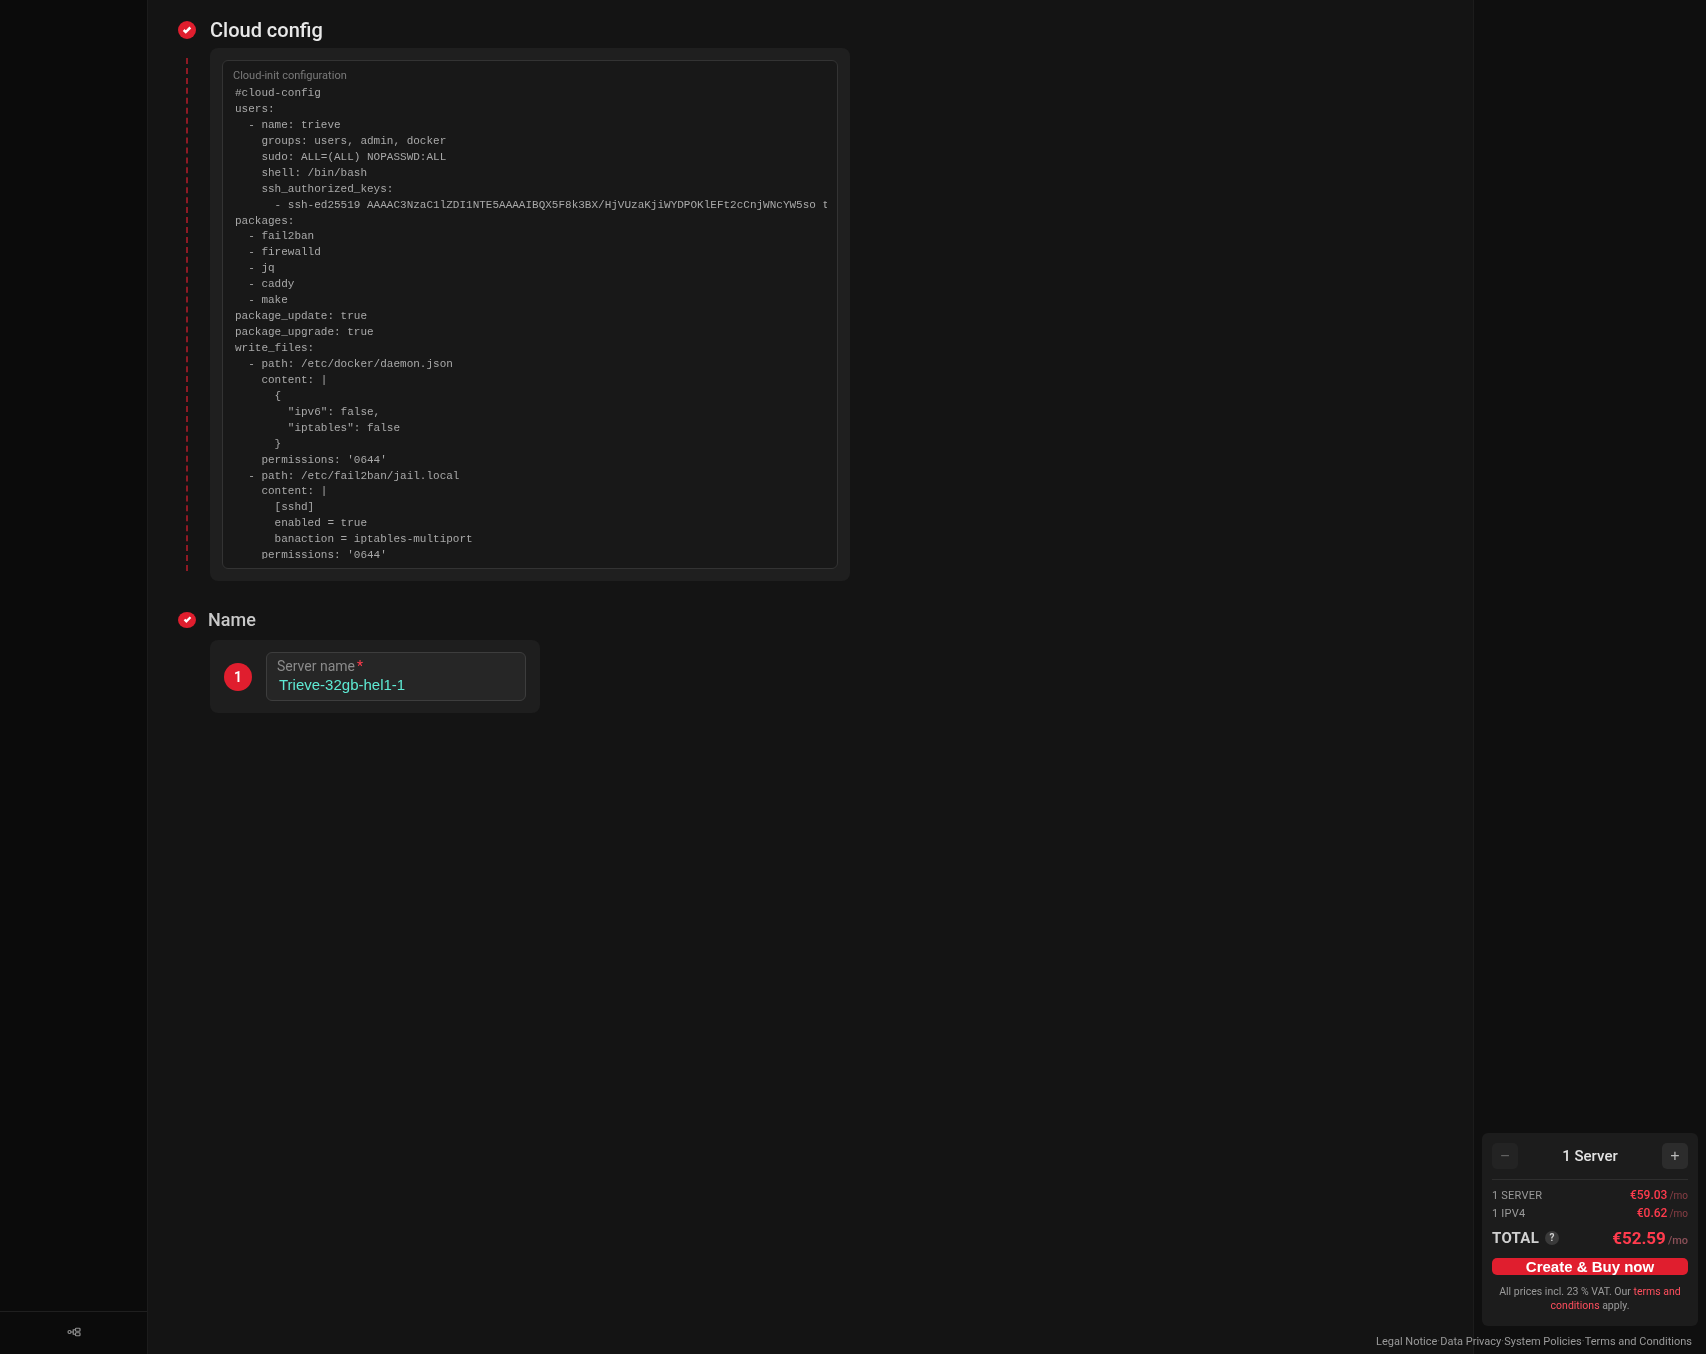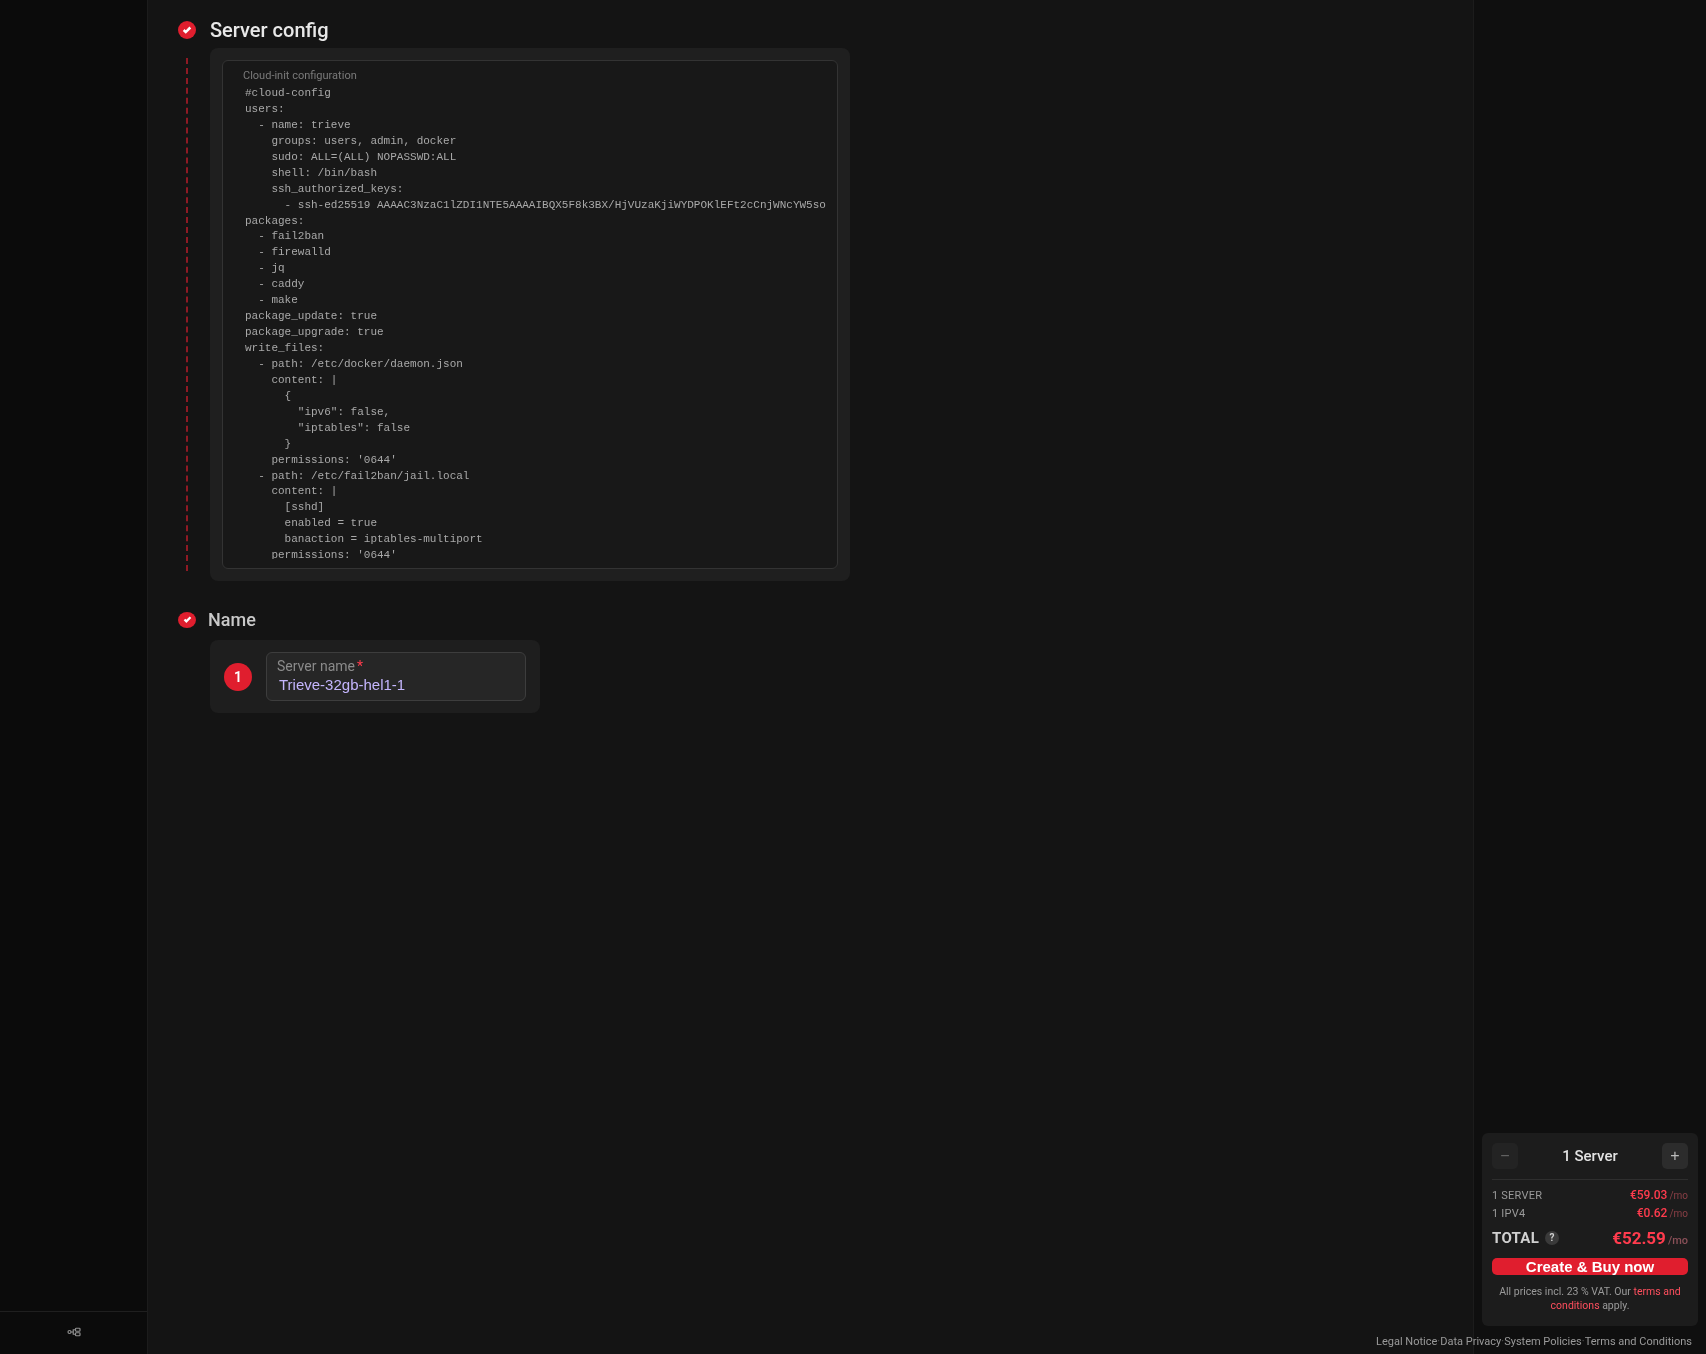--- a/index.html
+++ b/index.html
@@ -106,21 +106,21 @@
   .code-card{
     background:#1f1f1f;
     border-radius:8px;
     padding:12px;
     max-width:640px;
   }
   .code-inner{
     background:#181818;
     border:1px solid #333;
     border-radius:6px;
-    padding:8px 10px 6px 20px;
+    padding:8px 10px 6px 10px;
     position:relative;
   }
   .code-label{
     font-size:11px;
     color:#7a7a7a;
     margin-bottom:2px;
   }
   .code-area{
     width:100%;
     height:475px;
@@ -166,21 +166,21 @@
     border:1px solid #3d3d3d;
     border-radius:6px;
     padding:5px 10px 6px 10px;
     min-width:260px;
     display:flex;flex-direction:column;
   }
   .field-label{font-size:14px;color:#8a8a8a;}
   .field-label .req{color:var(--accent-text);margin-left:2px;}
   .field-input{
     background:transparent;border:none;outline:none;
-    color:#c4b5fd;font-size:15px;
+    color:#5eead4;font-size:15px;
     margin-top:1px;
   }
 
   
   .right{
     width:232px;flex:0 0 232px;
     background:#0f0f0f;
     position:relative;
   }
   .summary{
@@ -269,21 +269,21 @@
   <main class="main">
     <div class="main-scroll">
 
       <section class="section">
         <div class="section-head">
           <span class="check-badge">
             <svg viewBox="0 0 12 12">
                 <path d="M2 6l2.5 2.5L10 3"></path>
               </svg>
           </span>
-          <span class="section-title">Server config</span>
+          <span class="section-title">Cloud config</span>
         </div>
         <div class="section-body">
           <div class="code-card">
             <div class="code-inner">
               <div class="code-label">Cloud-init configuration</div>
               <textarea class="code-area" spellcheck="false" style="">#cloud-config
 users:
   - name: trieve
     groups: users, admin, docker
     sudo: ALL=(ALL) NOPASSWD:ALL

